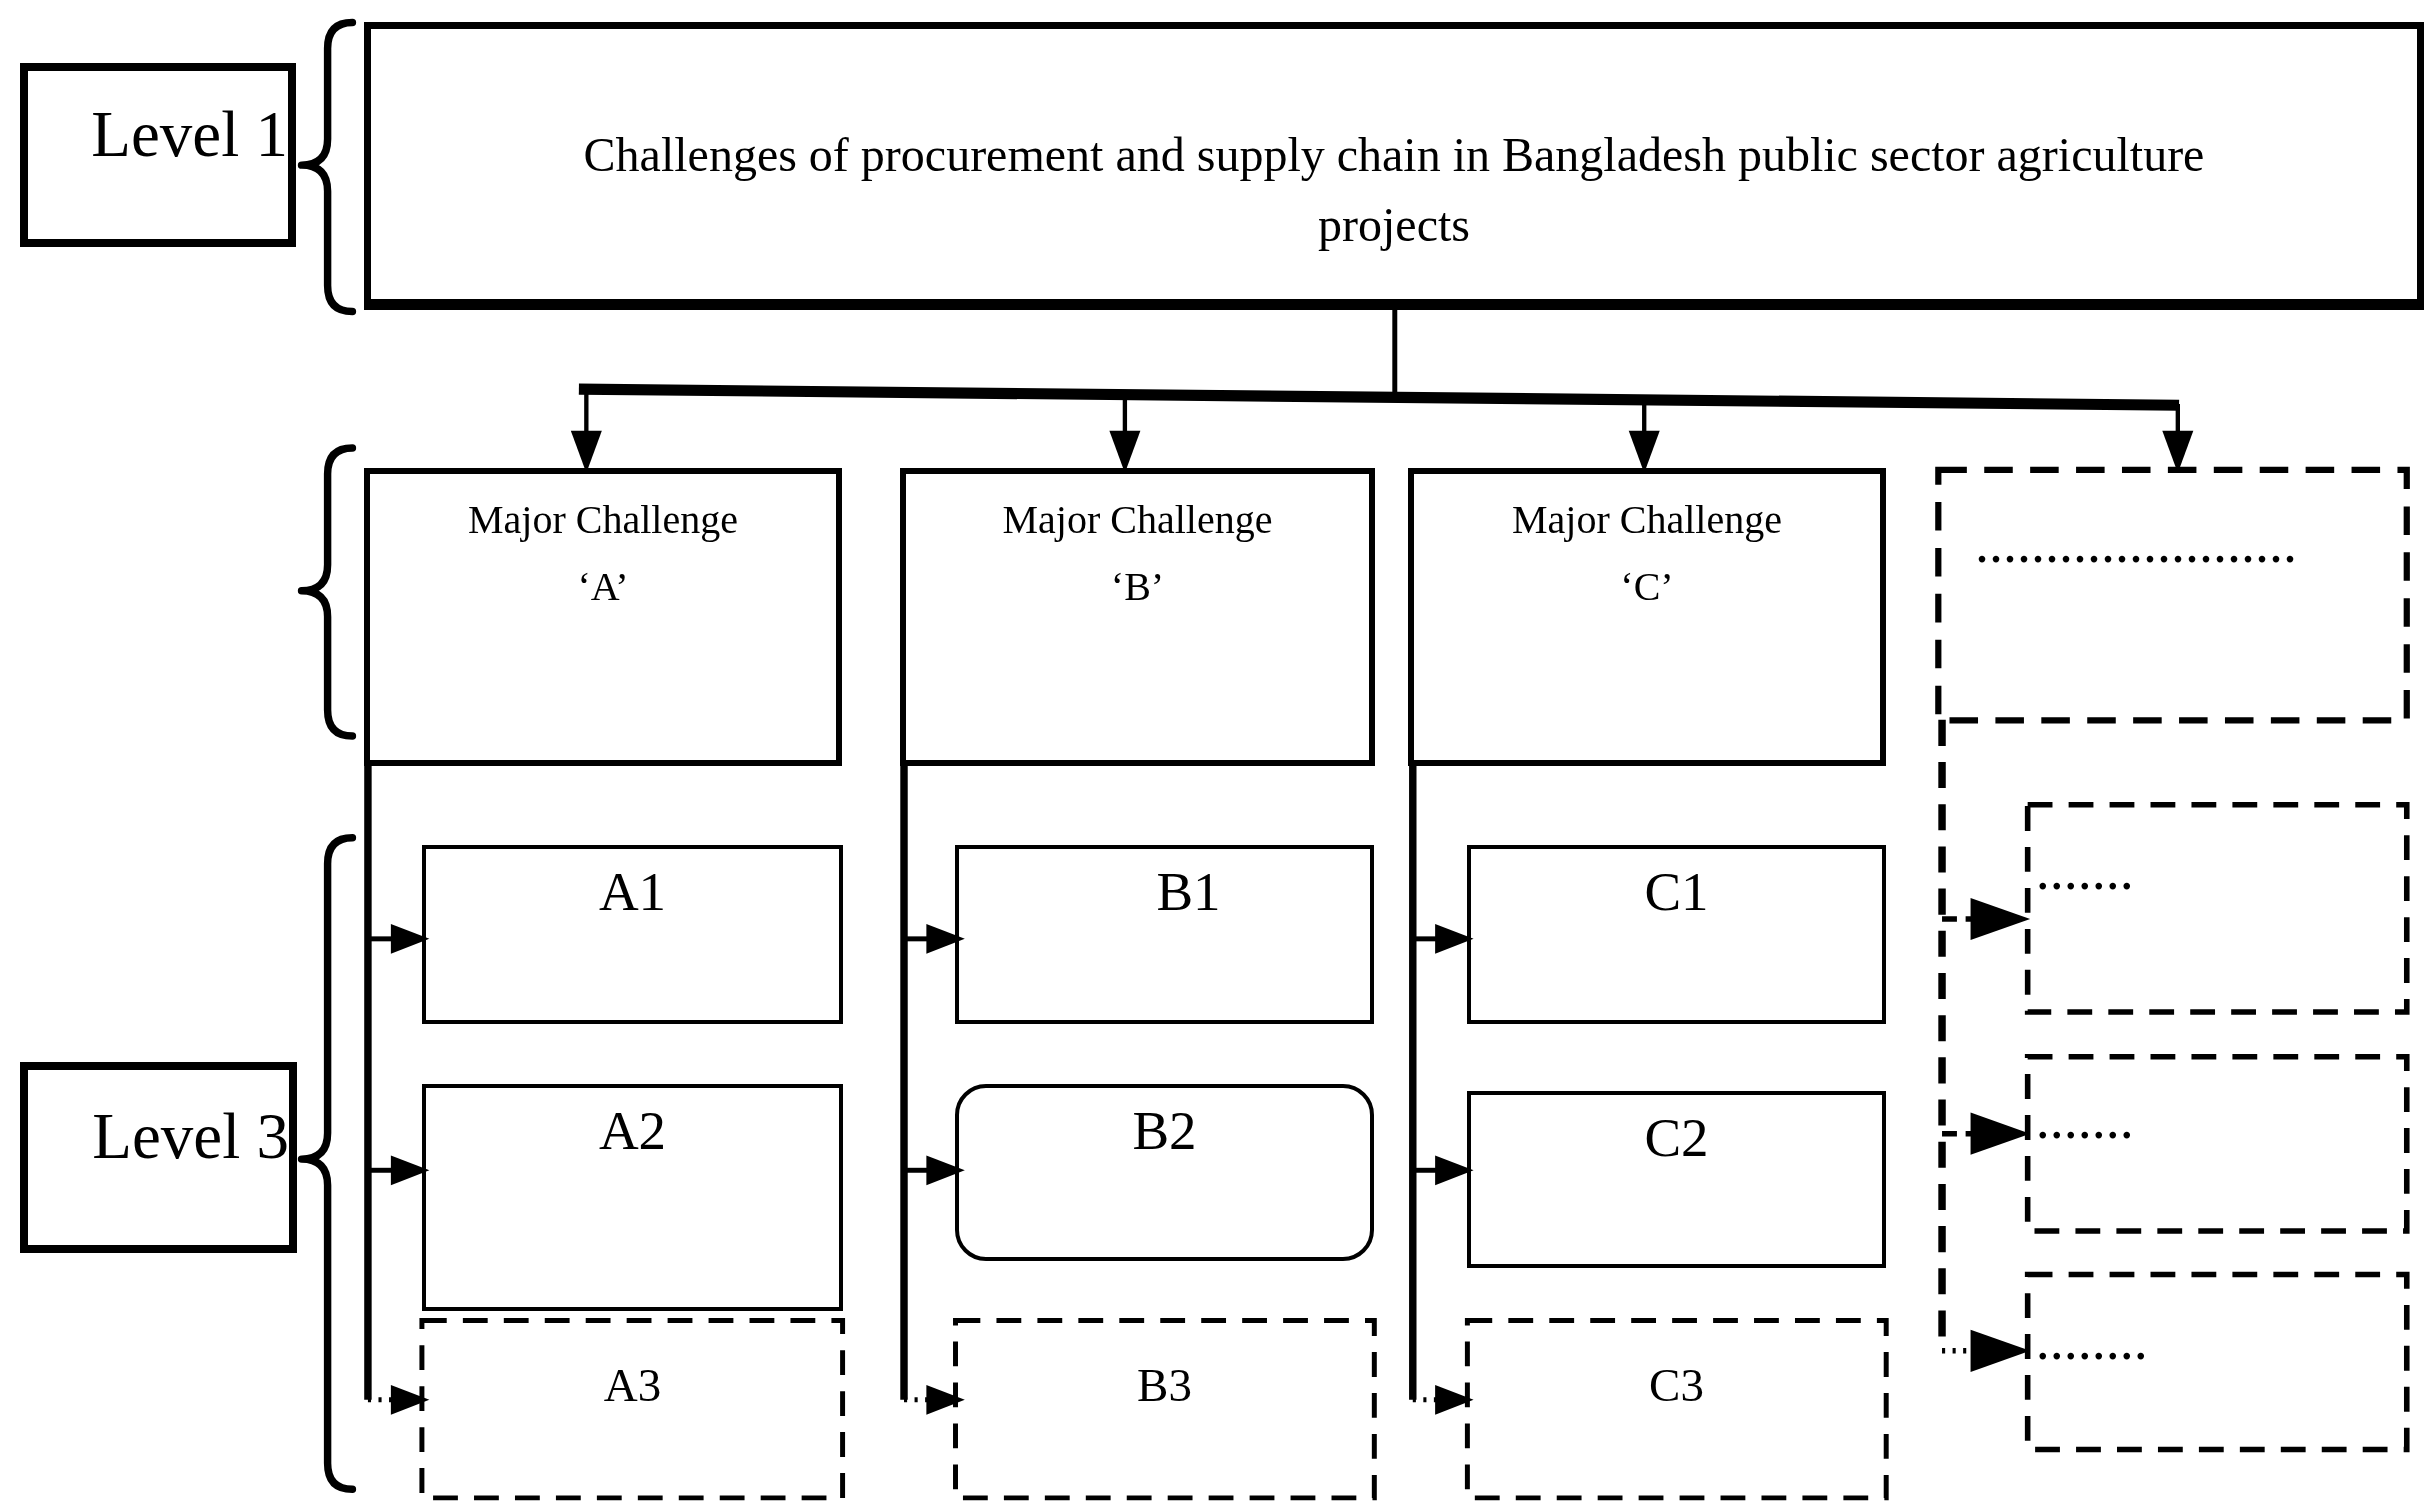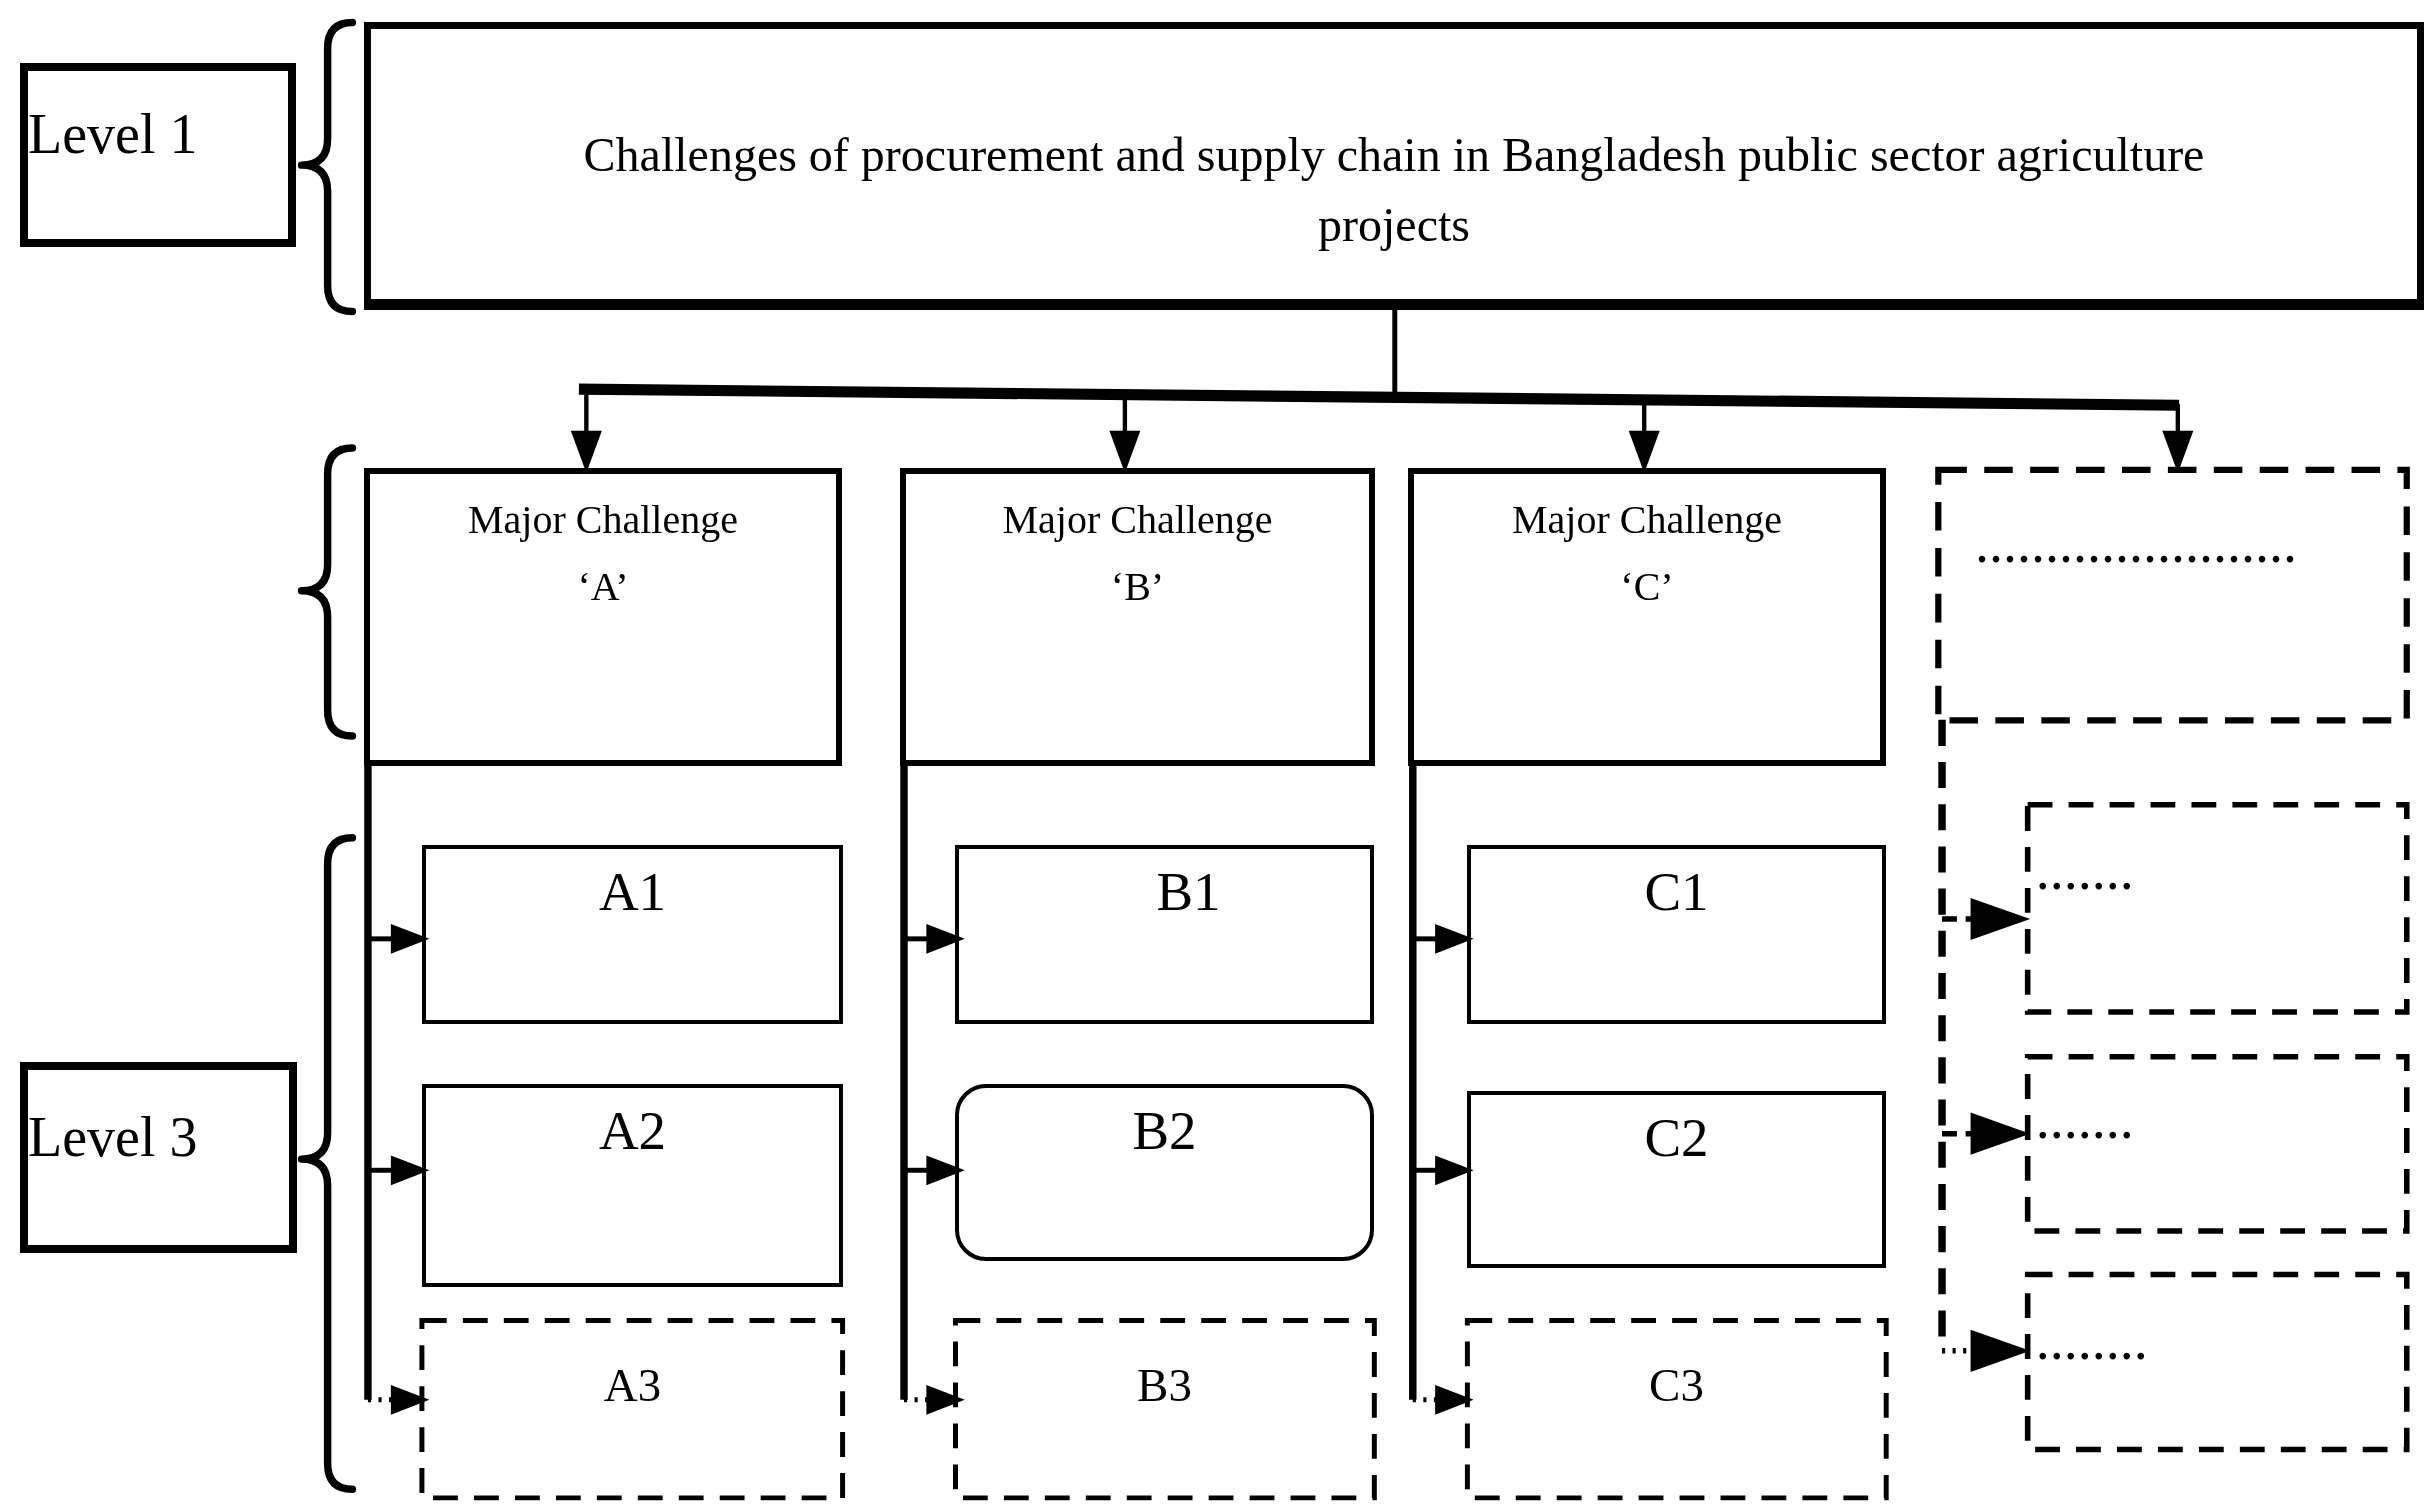--- a/index.html
+++ b/index.html
@@ -20,22 +20,22 @@
     position: absolute;
     box-sizing: border-box;
     border-color: #000000;
     border-style: solid;
     background: transparent;
   }
   .label-box {
     border-width: 8.7px;
     display: flex;
     align-items: center;
-    justify-content: flex-start;
-    font-size: 56px;
+    justify-content: flex-end;
+    font-size: 65px;
   }
   .label-box .lbl { transform: translateY(-21px); }
   .title-box {
     border-width: 7.4px;
     border-bottom-width: 11px;
     text-align: center;
     font-size: 48px;
     line-height: 70px;
     padding-top: 21px;
     white-space: pre-line;
@@ -189,21 +189,21 @@
   <div class="box major-box" style="left:1408px; top:468px; width:478px; height:298px;">
     <div class="line1">Major Challenge</div>
     <div class="line2">‘C’</div>
   </div>
 
   <div class="overlay dots" style="left:1938px; top:470px; width:468px; padding:45px 0 0 37px;">.......................</div>
 
   <div class="box sub-box" style="left:422px; top:845px; width:421px; height:179px;">
     <span>A1</span>
   </div>
-  <div class="box sub-box" style="left:422px; top:1084px; width:421px; height:203px;">
+  <div class="box sub-box" style="left:422px; top:1084px; width:421px; height:227px;">
     <span>A2</span>
   </div>
   <div class="overlay sub-label-overlay" style="left:422px; top:1320px; width:421px;">A3</div>
 
   <div class="box sub-box" style="left:955px; top:845px; width:419px; height:179px;padding-left:48px;">
     <span>B1</span>
   </div>
   <div class="box sub-box" style="left:955px; top:1084px; width:419px; height:177px;border-radius:31px;">
     <span>B2</span>
   </div>

